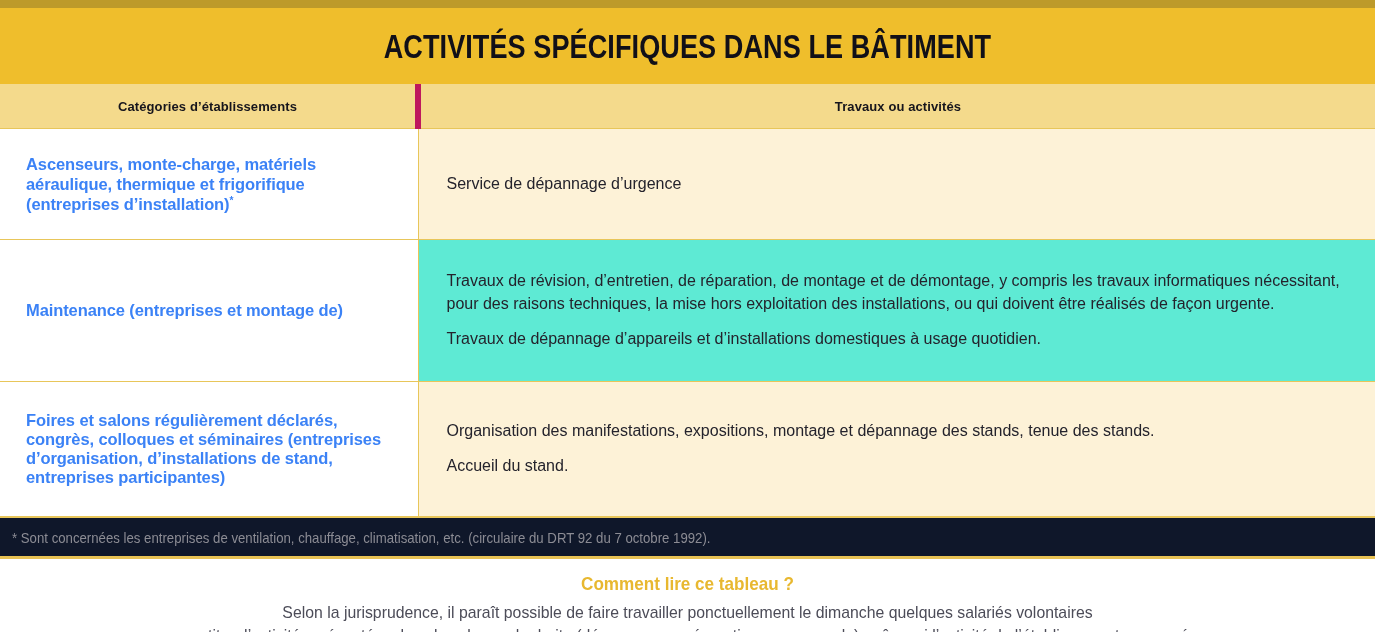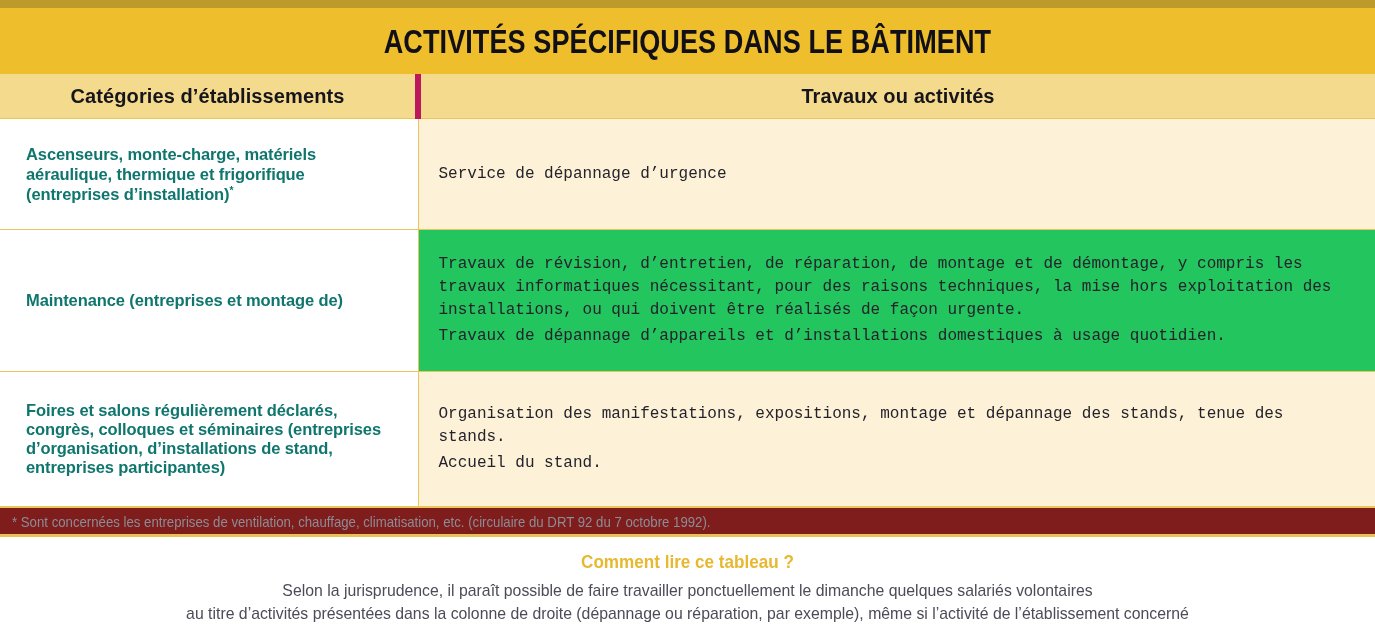--- a/index.html
+++ b/index.html
@@ -25,21 +25,21 @@
 
   
   .top-rule {
     height: 8px;
     width: 100%;
     background: #bd9a2a;
   }
 
   
   .title-band {
-    height: 66px;
+    height: 76px;
     background: #efbe2c;
     display: flex;
     align-items: center;
     justify-content: center;
   }
   .title-band h1 {
     margin: 0;
     font-family: "Liberation Sans Narrow", "Liberation Sans", sans-serif;
     font-size: 33px;
     line-height: 1;
@@ -63,72 +63,72 @@
   .tbl th, .tbl td {
     vertical-align: middle;
     padding: 0;
   }
 
   
   .thead-row th {
     background: #f4da8c;
     height: 44px;
     text-align: center;
-    font-size: 20px;
+    font-size: 13px;
     font-weight: bold;
     color: #16151c;
     letter-spacing: 0.1px;
   }
   .thead-row th.right-head {
     border-left: 6px solid #be185d;
   }
 
   
   .tbl td {
     border-top: 1px solid #e8c65a;
   }
   .tbl td.cat {
     background: inherit;
     padding: 12px 16px 12px 26px;
     font-size: 16.5px;
     font-weight: bold;
     line-height: 1.22;
-    color: #0f766e;
+    color: #3b82f6;
     letter-spacing: -0.1px;
   }
   .tbl td.act {
     padding: 12px 18px 12px 16px;
     font-size: 16px;
     line-height: 1.42;
     color: #24232c;
     border-left: 1px solid #e8c65a;
   }
 
   tr.band-a td { background: #fdf2d7; }
-  tr.band-b td { background: #22c55e; }
+  tr.band-b td { background: #5eead4; }
 
   tr.r1 td { height: 86px; }
   tr.r2 td { height: 117px; }
   tr.r3 td { height: 110px; }
 
   tr.r3 td.cat { line-height: 1.14; }
 
-  td.act p { margin: 4px; font-family: Liberation Mono, monospace; }
+  td.act p { margin: 12px; }
 
   .sup {
     font-size: 0.62em;
     vertical-align: super;
     line-height: 0;
   }
 
   
   .footnote-wrap {
     border-top: 2px solid #e8c65a;
-    background: #7f1d1d;
-    height: 28px;
+    background: #0f172a;
+    height: 40px;
     display: flex;
     align-items: center;
     padding-left: 12px;
     box-sizing: border-box;
   }
   .footnote {
     font-family: "Liberation Sans Narrow", "Liberation Sans", sans-serif;
     font-size: 15px;
     color: #8c8c94;
     transform: scaleX(0.88);

